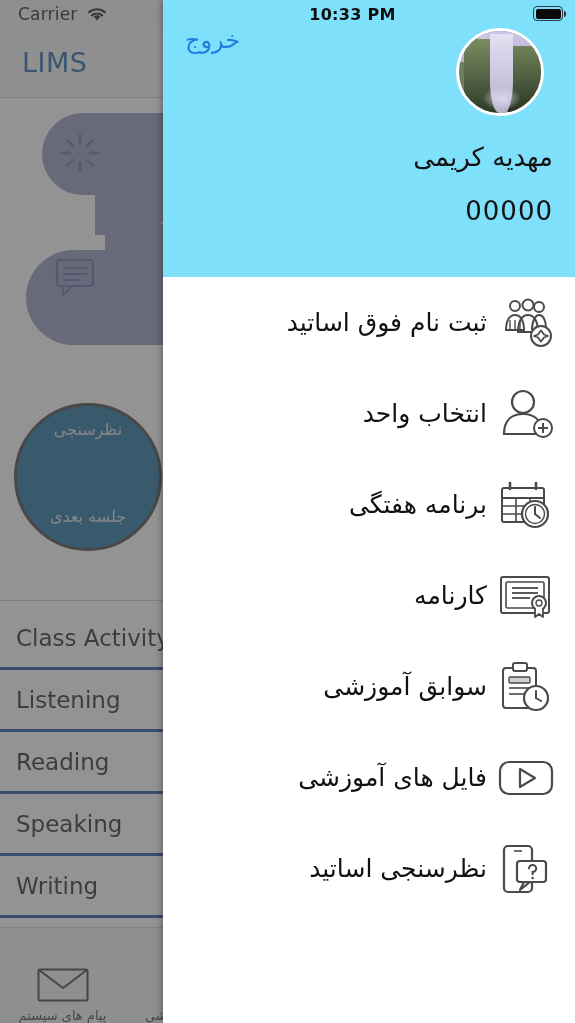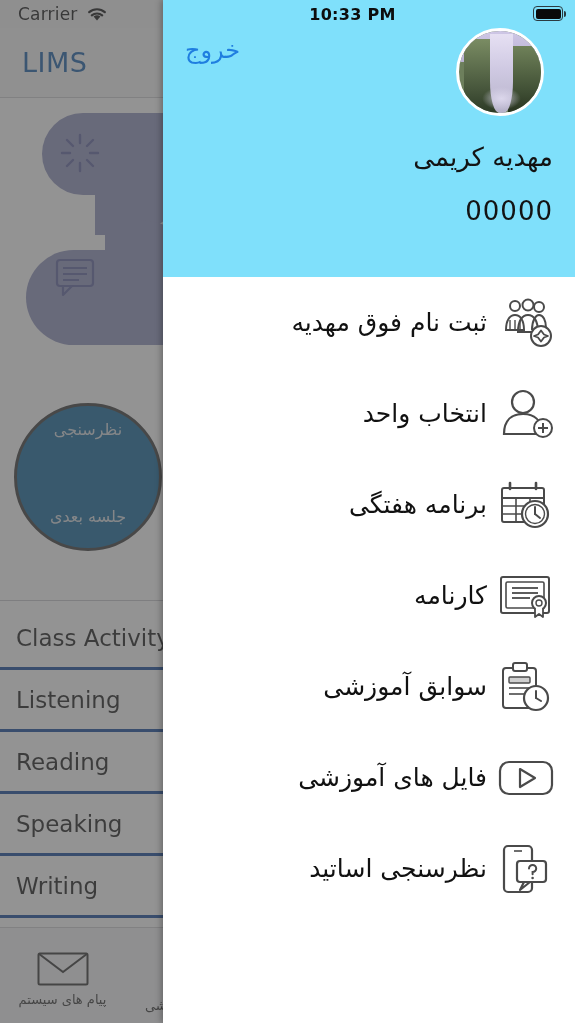--- a/index.html
+++ b/index.html
@@ -98,21 +98,21 @@
   #bg-tabbar {
     position: absolute; left: 0; bottom: 0;
     width: 575px; height: 96px;
     background: #f4f4f6;
     border-top: 1px solid #cfcfd2;
     display: flex;
   }
   .bg-tab {
     width: 125px;
     display: flex; flex-direction: column;
-    align-items: center; justify-content: center;
+    align-items: center; justify-content: flex-end;
     gap: 6px; padding-top: 8px;
   }
   .bg-tab .tlabel {
     font-size: 13px; color: #333; direction: rtl;
     white-space: nowrap;
   }
 
   
   #dim {
     position: absolute; left: 0; top: 0;
@@ -151,21 +151,21 @@
     padding: 1.5px;
   }
   #d-battery .fill {
     width: 100%; height: 100%; background: #0a0a0a; border-radius: 2px;
   }
   #d-battery .nub {
     position: absolute; right: -4px; top: 4px;
     width: 2.5px; height: 6px; background: #2b3b41; border-radius: 0 2px 2px 0;
   }
   #logout-btn {
-    position: absolute; left: 22px; top: 36px;
+    position: absolute; left: 22px; top: 26px;
     font-size: 24px; color: #1f7ee0;
     direction: rtl; cursor: pointer;
     background: none; border: none;
     font-family: "DejaVu Sans", "Liberation Sans", sans-serif;
   }
   #avatar {
     position: absolute; right: 31px; top: 28px;
     width: 88px; height: 88px;
     border-radius: 50%;
     border: 3px solid #ffffff;
@@ -370,21 +370,21 @@
             <path d="M8 32 C8 22 12 17 17 17 C22 17 26 22 26 32 Z" fill="none" stroke="#4a4a4a" stroke-width="2"></path>
             <path d="M20 34 C20 23 24 17 30 17 C36 17 40 23 40 34 Z" fill="none" stroke="#4a4a4a" stroke-width="2"></path>
             <path d="M34 32 C34 22 38 17 41 17 C45 17 48 22 48 30" fill="none" stroke="#4a4a4a" stroke-width="2"></path>
             <line x1="12" y1="22" x2="12" y2="32" stroke="#4a4a4a" stroke-width="1.4"></line>
             <line x1="17" y1="22" x2="17" y2="32" stroke="#4a4a4a" stroke-width="1.4"></line>
             <line x1="22" y1="22" x2="22" y2="32" stroke="#4a4a4a" stroke-width="1.4"></line>
             <circle cx="43" cy="38" r="10" fill="#fff" stroke="#4a4a4a" stroke-width="2"></circle>
             <path d="M43 32.5 L46 36.5 L50 38 L46 39.5 L43 43.5 L40 39.5 L36 38 L40 36.5 Z" fill="none" stroke="#4a4a4a" stroke-width="1.8" stroke-linejoin="round"></path>
           </svg>
         </span>
-        <span class="menu-label">ثبت نام فوق مهدیه</span>
+        <span class="menu-label">ثبت نام فوق اساتید</span>
       </div>
 
       <div class="menu-row">
         <span class="menu-icon">
           <svg width="56" height="50" viewBox="0 0 56 50">
             <ellipse cx="25" cy="13" rx="11" ry="11" fill="none" stroke="#4a4a4a" stroke-width="2.2"></ellipse>
             <path d="M6 45 C6 31 14 25 25 25 C36 25 44 31 44 45 Z" fill="none" stroke="#4a4a4a" stroke-width="2.2"></path>
             <circle cx="45" cy="39" r="9" fill="#fff" stroke="#4a4a4a" stroke-width="2"></circle>
             <line x1="45" y1="34" x2="45" y2="44" stroke="#4a4a4a" stroke-width="2"></line>
             <line x1="40" y1="39" x2="50" y2="39" stroke="#4a4a4a" stroke-width="2"></line>

